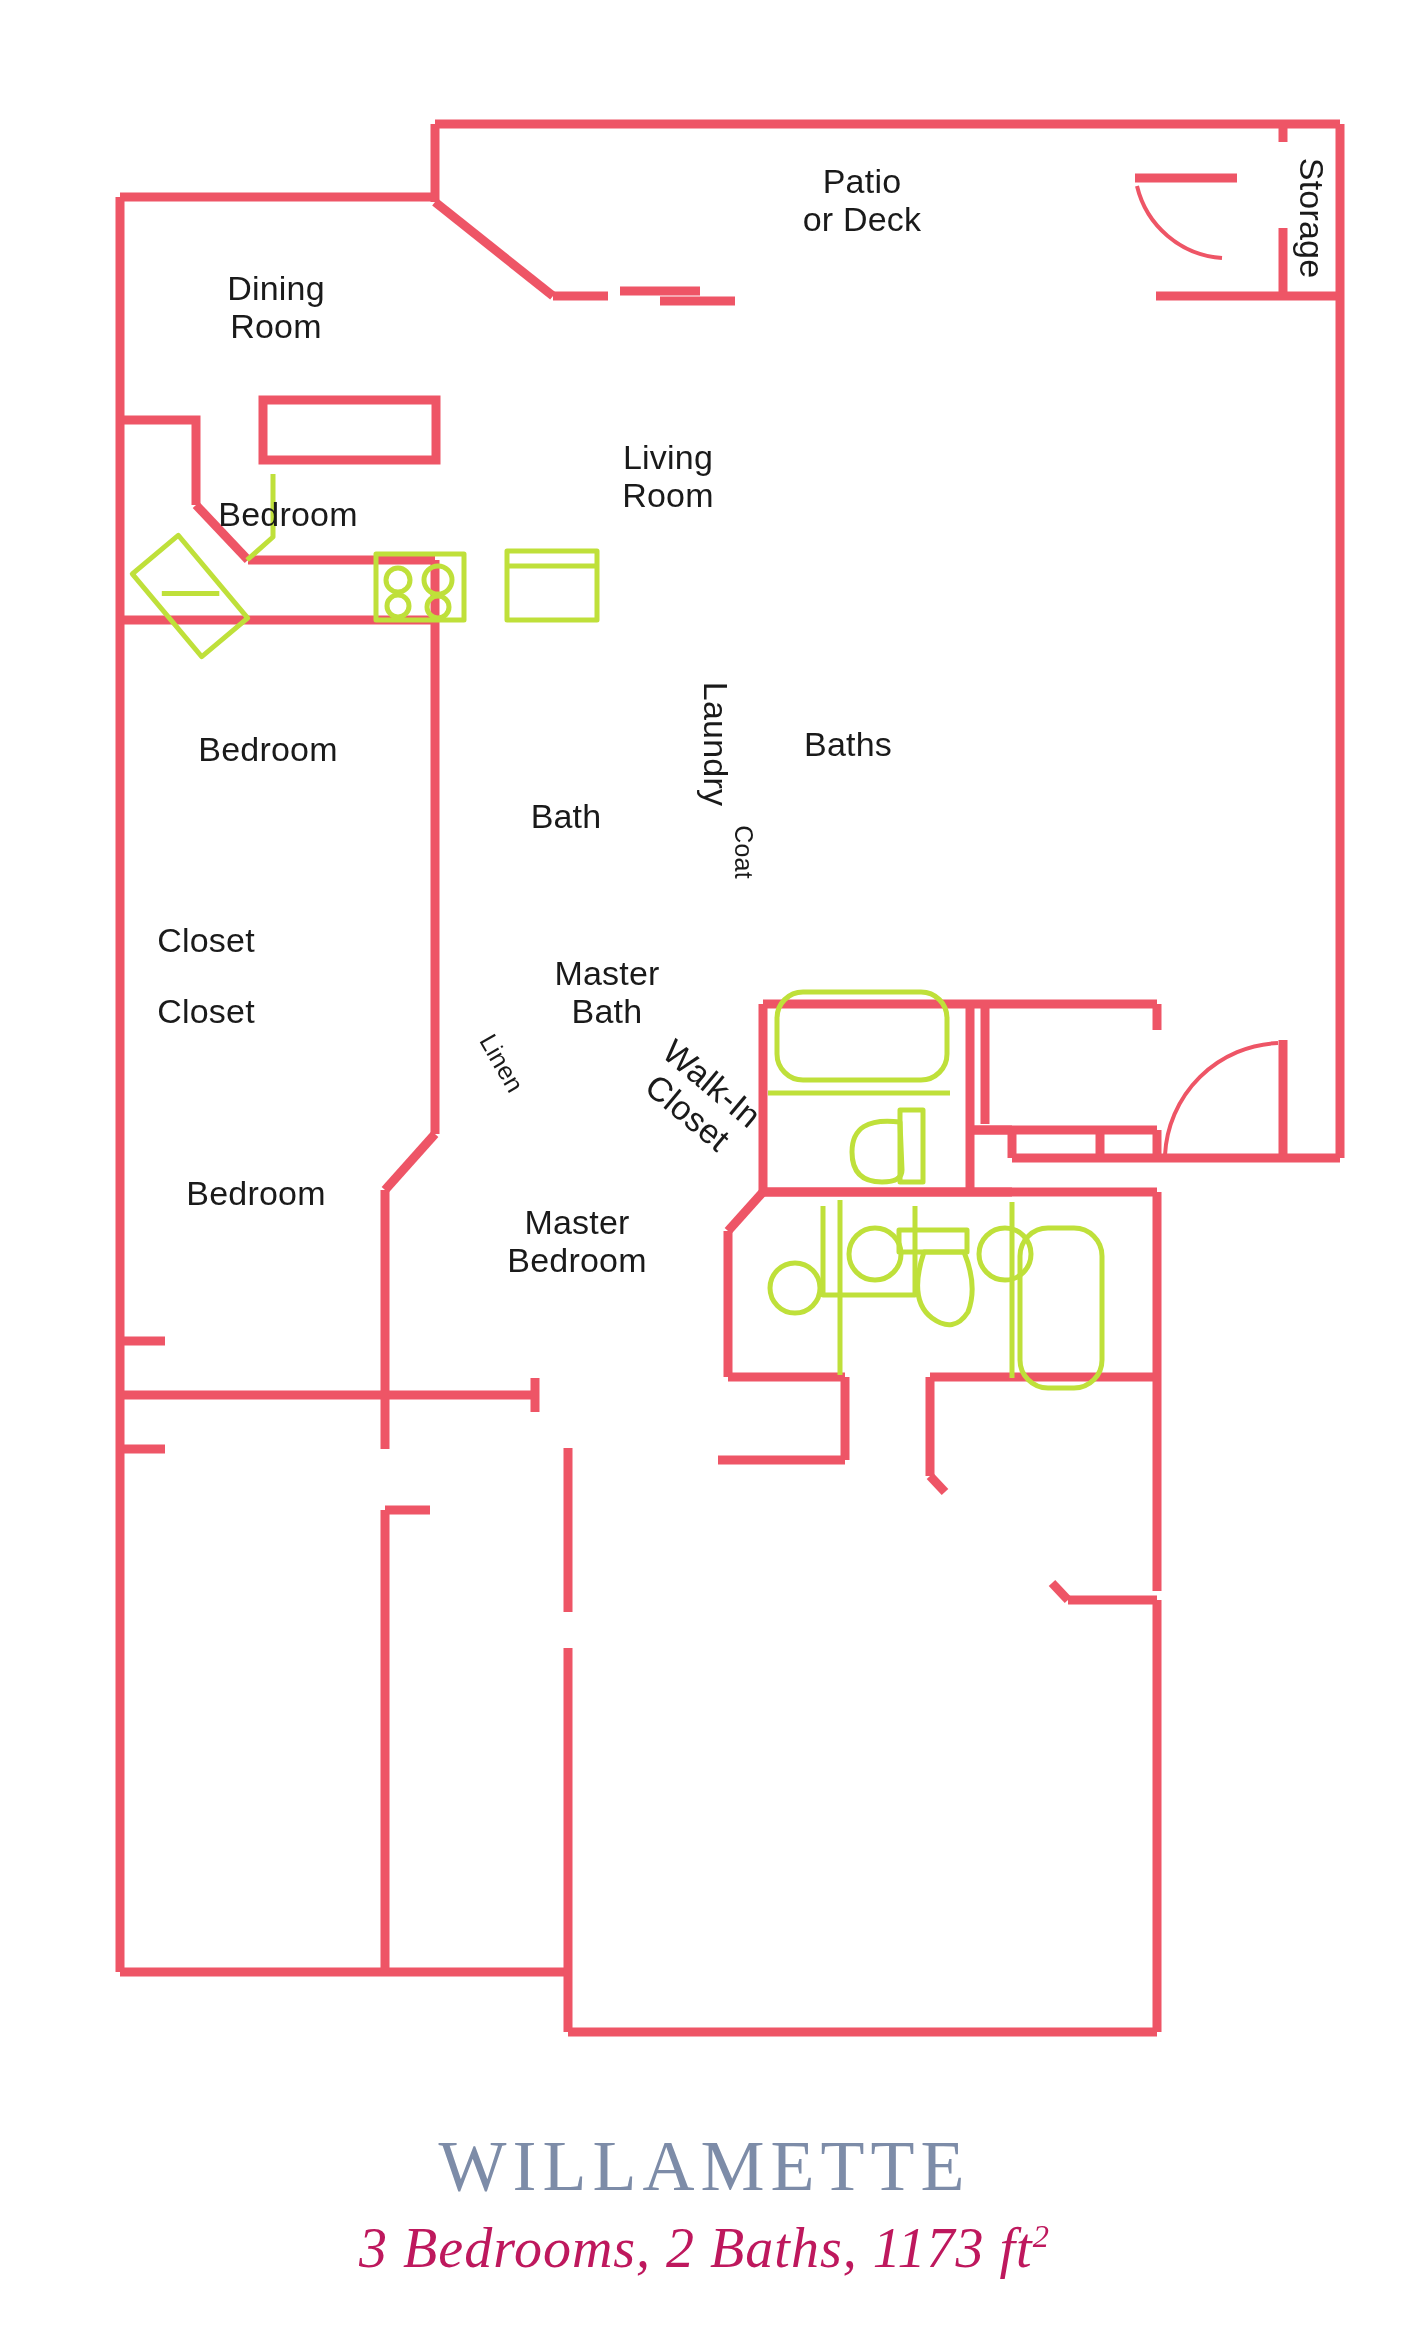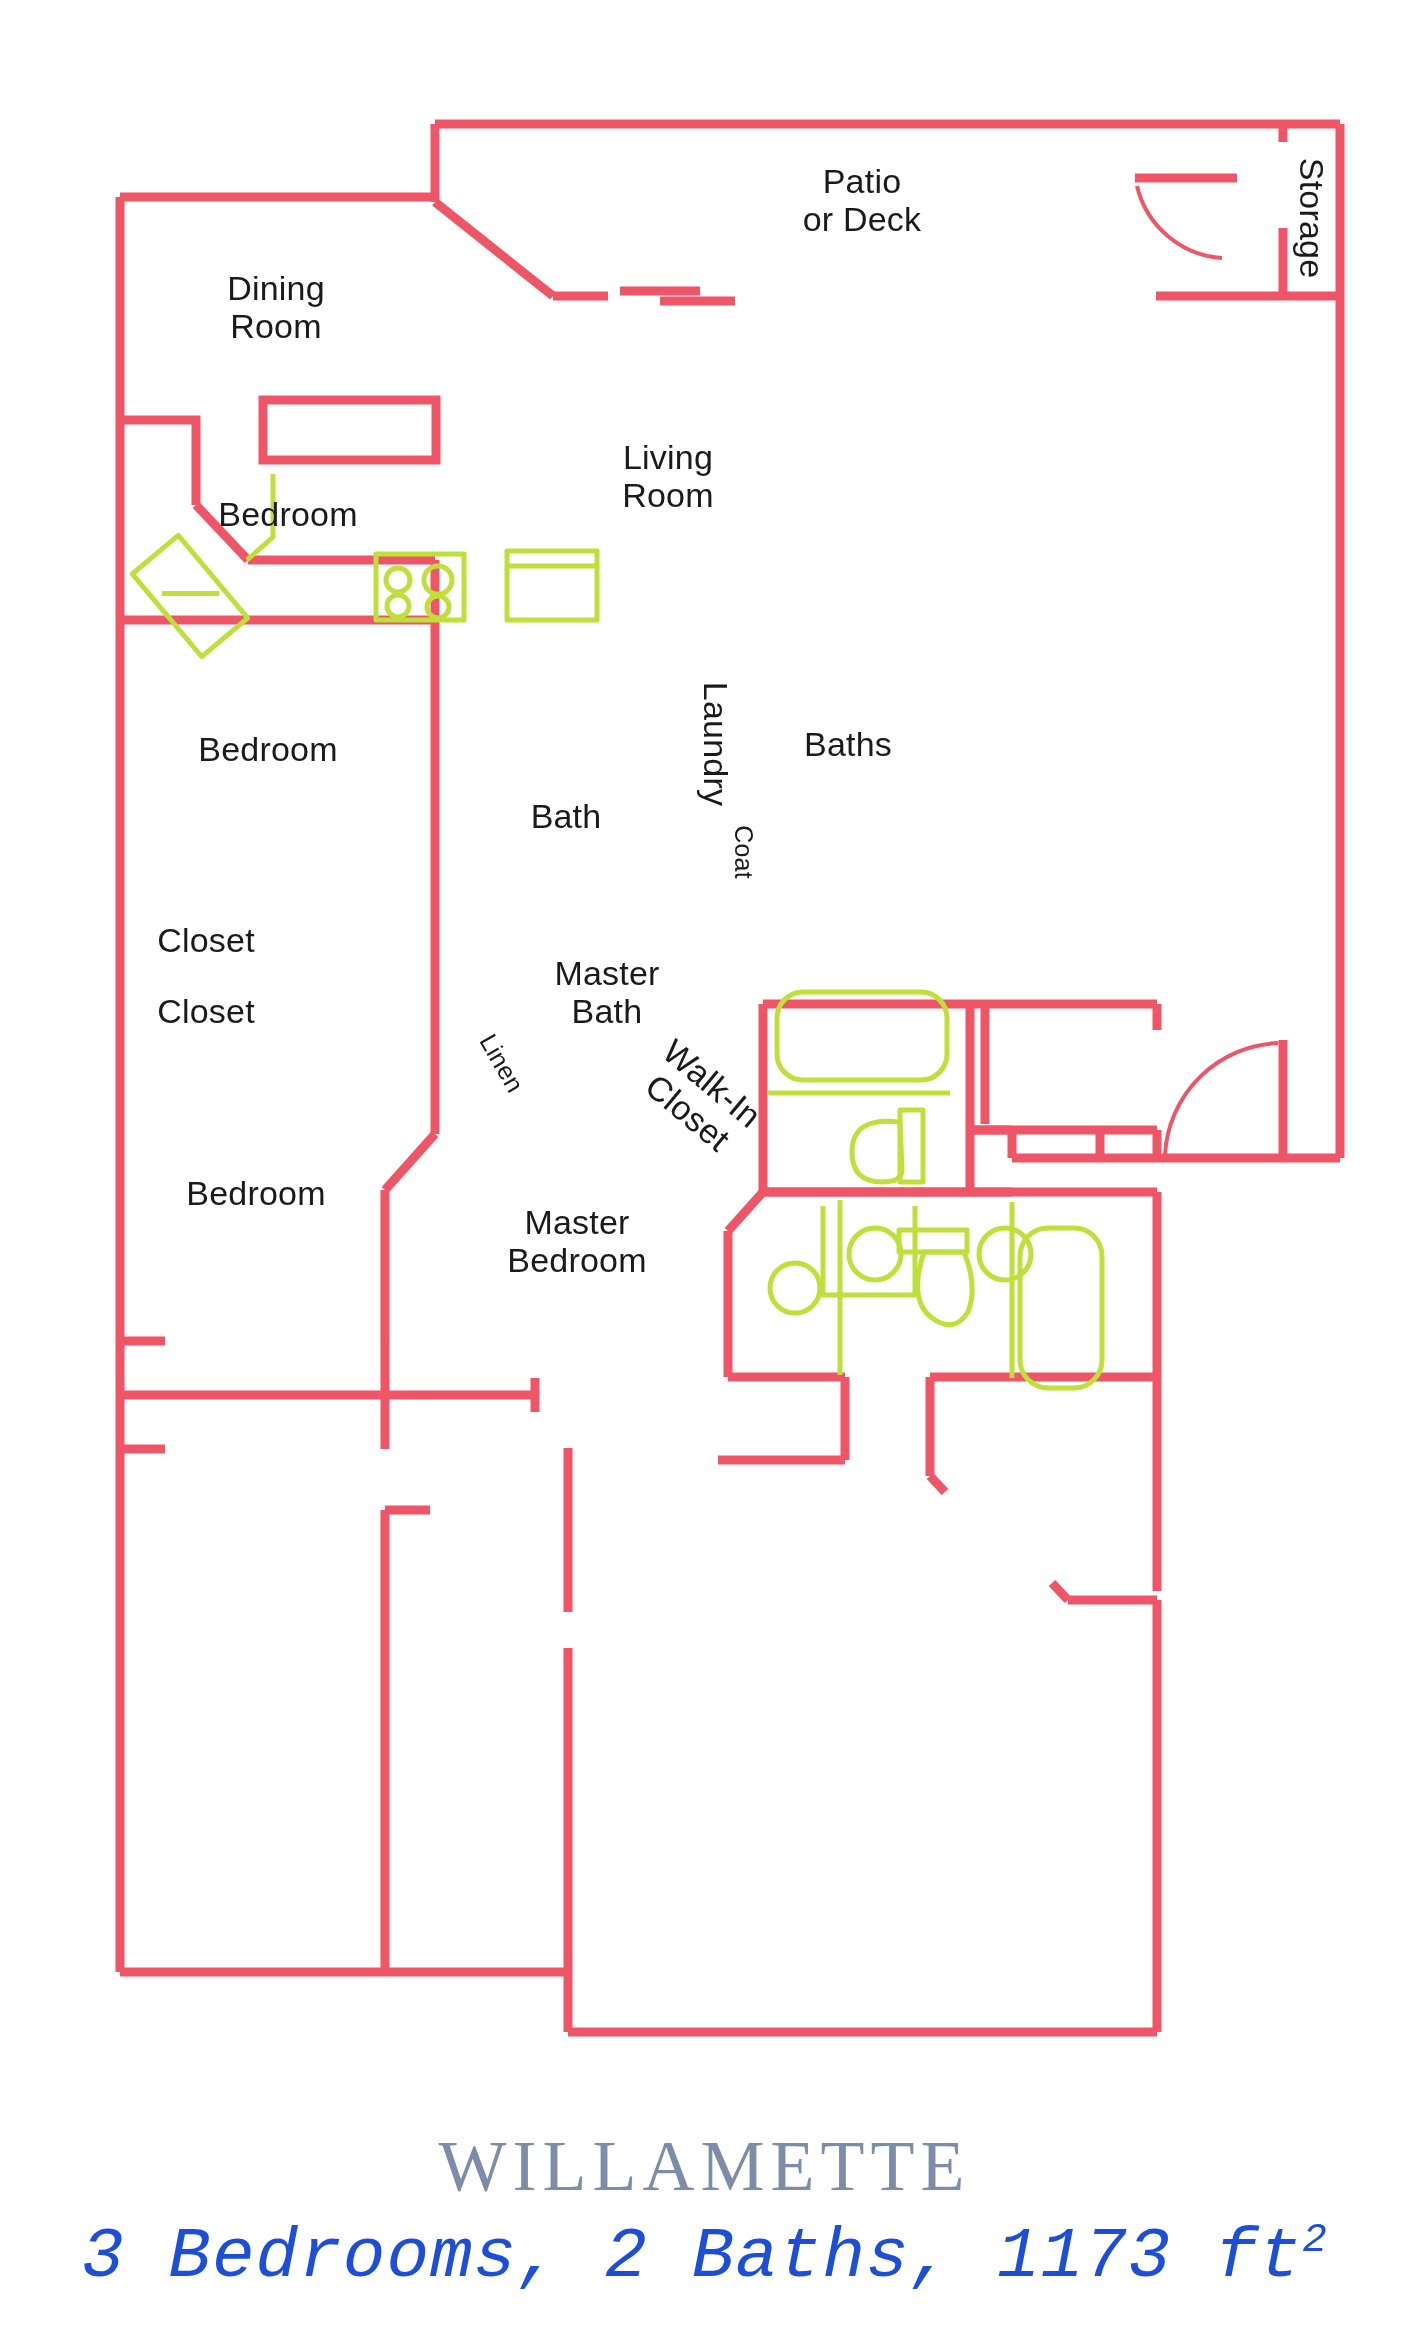--- a/index.html
+++ b/index.html
@@ -63,24 +63,24 @@
   #plan-title {
     color: #7d8ca8;
     font-family: "Liberation Serif", serif;
     font-size: 72px;
     letter-spacing: 6px;
     font-weight: 400;
     line-height: 1;
     margin-bottom: 18px;
   }
   #plan-subtitle {
-    color: #1d4ed8;
-    font-family: Liberation Mono, monospace;
+    color: #be185d;
+    font-family: Liberation Serif, serif;
     font-style: italic;
-    font-size: 71px;
+    font-size: 56px;
     letter-spacing: 1px;
     line-height: 1;
   }
   #plan-subtitle sup {
     font-size: 0.58em;
     vertical-align: super;
   }
 </style>
 </head>
 <body>

